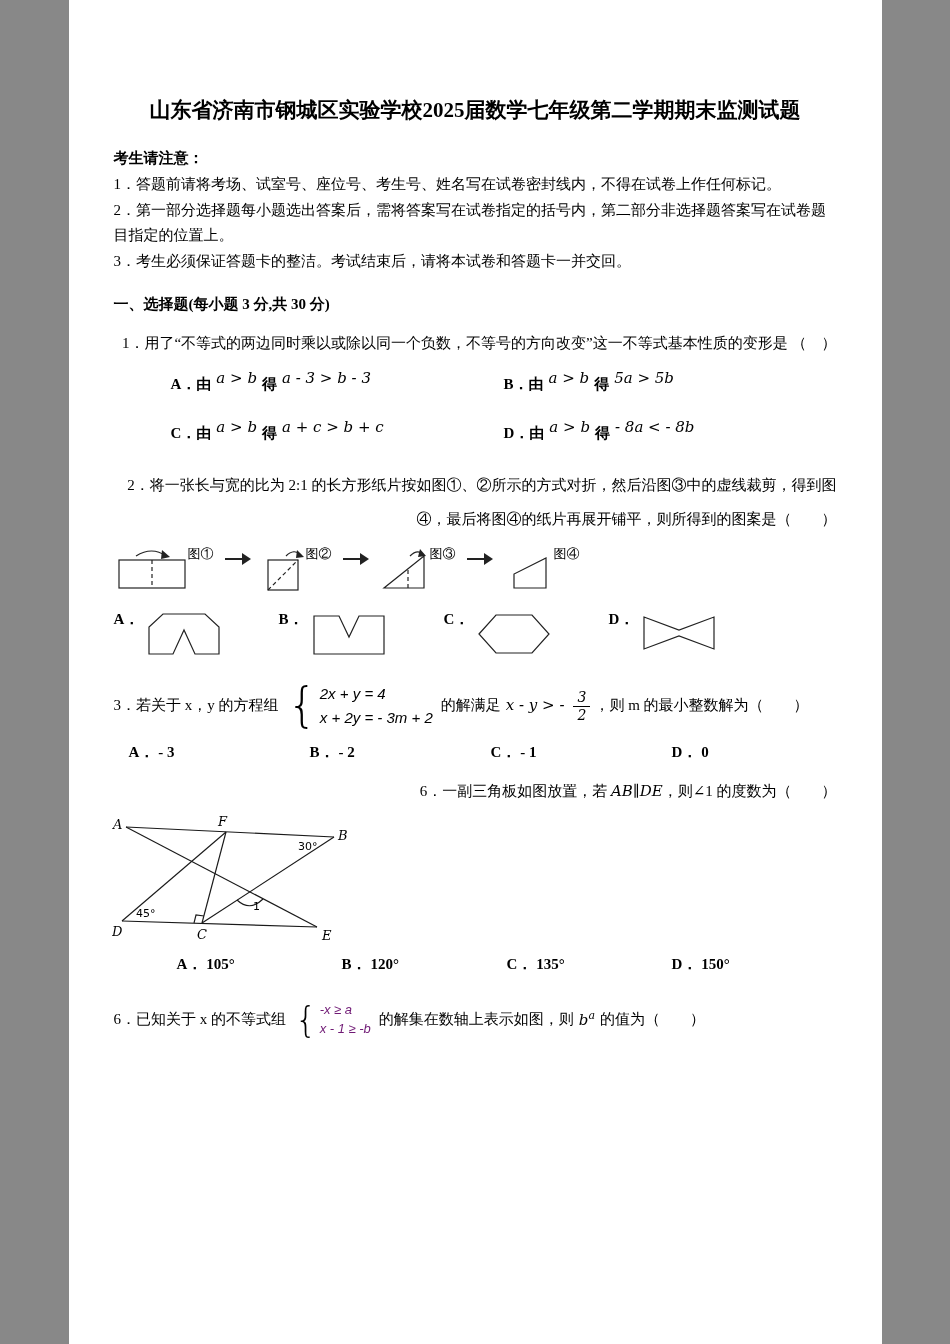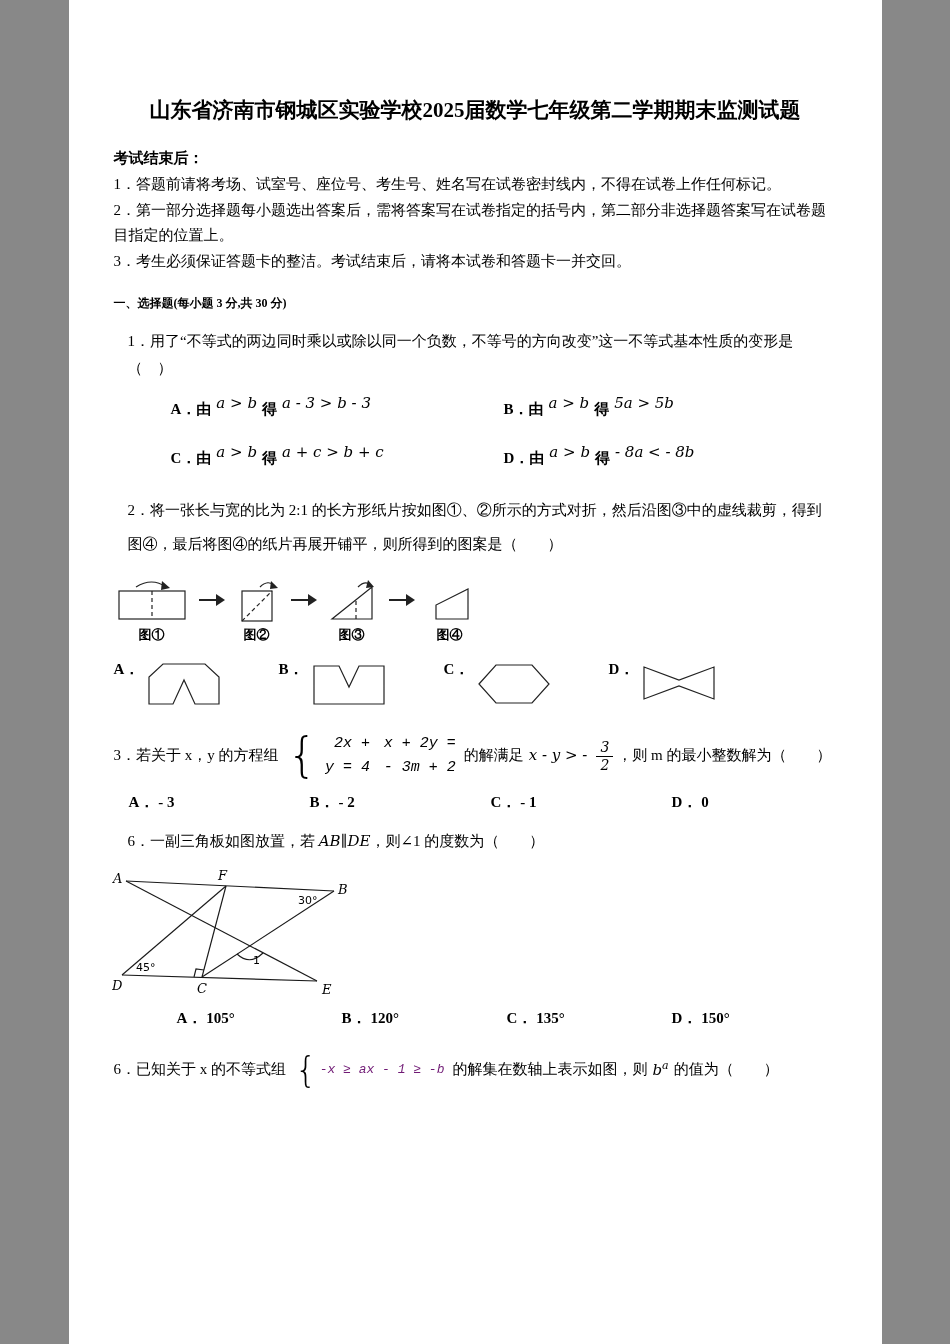--- a/index.html
+++ b/index.html
@@ -5,49 +5,49 @@
   * { box-sizing: border-box; }
   html,body { margin:0; padding:0; background:#888; }
   .page {
     width: 813px; height: 1344px; margin: 0 auto; background: #ffffff;
     padding: 96px 45px 40px 45px; overflow: hidden; color: #000;
     font-family: "Liberation Serif", "DejaVu Serif", serif; font-size: 15px;
   }
   .title { font-size: 21px; font-weight: bold; text-align: center; margin: 0 0 22px 0; }
   .notice p { margin: 0; line-height: 1.72; }
   .b { font-weight: bold; }
-  .section-heading { font-weight: bold; font-size: 12px; margin: 20px 0 16px 0; }
+  .section-heading { font-weight: bold; font-size: 15px; margin: 20px 0 16px 0; }
   .q { margin-top: 16px; }
-  .stem { margin: 14px; line-height: 1.8; }
+  .stem { margin: 0; line-height: 1.8; text-align: right; }
   .wide-lines { line-height: 2.25; }
   .math { font-family: "DejaVu Serif", serif; font-style: italic; font-weight: normal; }
   .raised { position: relative; top: -6px; margin: 0 5px; }
   .opt-row { display: flex; justify-content: flex-end; }
   .row2 .opt { width: 333px; }
   .row4 .opt { width: 165px; }
   .opt { font-weight: bold; }
   .opt .val { margin-left: 4px; }
   .mt18 { margin-top: 18px; }
   .mt30 { margin-top: 30px; }
   .mt14 { margin-top: 14px; gap: 16px; }
   .mt10 { margin-top: 10px; }
   .fold-row { display: flex; align-items: center; margin: 8px 0 0 2px; }
-  .fig { display: flex; flex-direction: column; align-items: center; margin-right: 2px; font-weight: bold; }
+  .fig { display: flex; align-items: flex-start; margin-right: 2px; }
   .figlab { font-size: 13px; margin-top: 1px; }
   .step-arrow { margin: 0 7px 20px 7px; }
   .shape-row { display: flex; align-items: flex-start; margin-top: 16px; }
   .shape-opt { width: 165px; display: flex; gap: 8px; font-weight: bold; align-items: flex-start; }
   .q3-line, .q6-line { display: flex; align-items: center; line-height: 1.3; }
   .q3-line { margin-top: 24px; }
   .q6-line { margin-top: 26px; }
   .seg { margin-right: 5px; white-space: nowrap; }
   .sys { display: inline-flex; align-items: center; margin: 0 8px 0 4px; }
   .sys-brace { font-family: "DejaVu Sans", sans-serif; font-weight: 300; font-size: 46px; line-height: 0.9; margin-right: 3px; transform: scaleY(1.05); }
   .sys-small .sys-brace { font-size: 34px; }
-  .sys-eqs { display: inline-flex; flex-direction: row; font-family: Liberation Mono, monospace; font-style: italic; font-size: 15px; line-height: 1.55; text-align: right; }
+  .sys-eqs { display: inline-flex; flex-direction: column; font-family: Liberation Sans, sans-serif; font-style: italic; font-size: 15px; line-height: 1.55; }
   .sys-small .sys-eqs { font-size: 13px; line-height: 1.5; color: #701a75; }
   .frac { display: inline-flex; flex-direction: column; align-items: center; font-family: "DejaVu Serif", serif; font-style: italic; line-height: 1.15; margin: 0 4px; font-size: 14px; }
   .frac .num { border-bottom: 1.2px solid #000; padding: 0 4px 1px 4px; }
   sup { font-size: 11px; font-family: "DejaVu Serif", serif; font-style: italic; }
   svg { display: block; }
   .fig-svg polygon, .fig-svg rect, .fig-svg line, .fig-svg path, .fig-svg polyline { stroke: #222; fill: none; stroke-width: 1.2; }
   .fig-svg .head { fill: #222; stroke: none; }
   .fig-svg .dash { stroke-dasharray: 4 3; }
   .geo { margin: 10px 0 2px -2px; }
   .geo line, .geo polyline, .geo path { stroke: #1a1a1a; stroke-width: 1.15; fill: none; }
@@ -55,21 +55,21 @@
   .geo text.ang { font-size: 11px; font-style: normal; font-family: "DejaVu Sans", sans-serif; }
 </style>
 </head>
 <body>
 
 <div class="page">
 
   <h1 class="title">山东省济南市钢城区实验学校2025届数学七年级第二学期期末监测试题</h1>
 
   <div class="notice">
-    <p class="b">考试结束后：</p>
+    <p class="b">考生请注意：</p>
     <p>1．答题前请将考场、试室号、座位号、考生号、姓名写在试卷密封线内，不得在试卷上作任何标记。</p>
     <p>2．第一部分选择题每小题选出答案后，需将答案写在试卷指定的括号内，第二部分非选择题答案写在试卷题目指定的位置上。</p>
     <p>3．考生必须保证答题卡的整洁。考试结束后，请将本试卷和答题卡一并交回。</p>
   </div>
 
   <p class="section-heading">一、选择题(每小题 3 分,共 30 分)</p>
 
   <div class="q">
     <p class="stem">1．用了“不等式的两边同时乘以或除以同一个负数，不等号的方向改变”这一不等式基本性质的变形是 （　）</p>
     <div class="opt-row row2 mt18">

